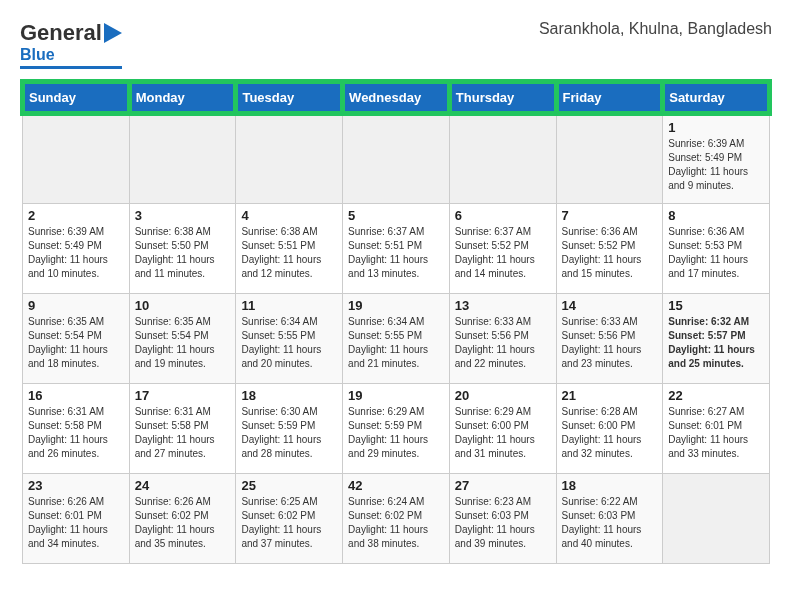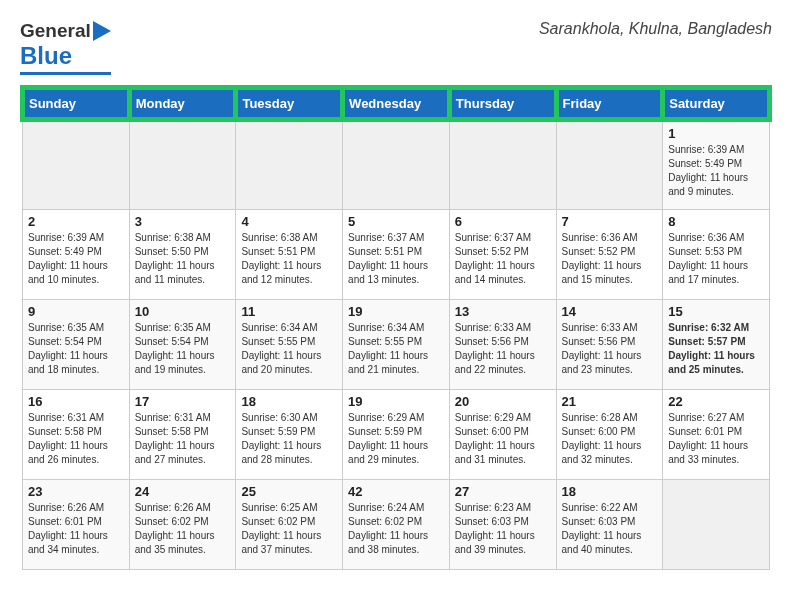--- a/index.html
+++ b/index.html
@@ -44,21 +44,20 @@
       text-align: right;
     }
     .month-title {
       font-size: 36px;
       font-weight: bold;
       color: #222;
     }
     .location-title {
       font-size: 16px;
       color: #444;
-      font-style: italic;
     }
     table {
       width: 100%;
       border-collapse: collapse;
       table-layout: fixed;
     }
     thead th {
       background: #1a6dbf;
       color: #fff;
       font-size: 13px;
@@ -94,25 +93,25 @@
     .empty-cell {
       background: #f0f0f0 !important;
     }
   </style>
 </head>
 <body>
 
 <div class="header-section">
   <div class="logo">
     <div class="logo-top">
-      <span style="font-size:19px;font-weight:bold;color:#333;">General</span>
+      <span style="font-size:22px;font-weight:bold;color:#333;">General</span>
       <span class="logo-arrow"></span>
     </div>
     <div style="display:flex; align-items:center;">
-      <span style="font-size:24px;font-weight:bold;color:#1a6dbf;">Blue</span>
+      <span style="font-size:16px;font-weight:bold;color:#1a6dbf;">Blue</span>
     </div>
     <div class="logo-line"></div>
   </div>
   <div class="title-section">
     <div class="location-title">Sarankhola, Khulna, Bangladesh</div>
   </div>
 </div>
 
 <table>
   <thead>

